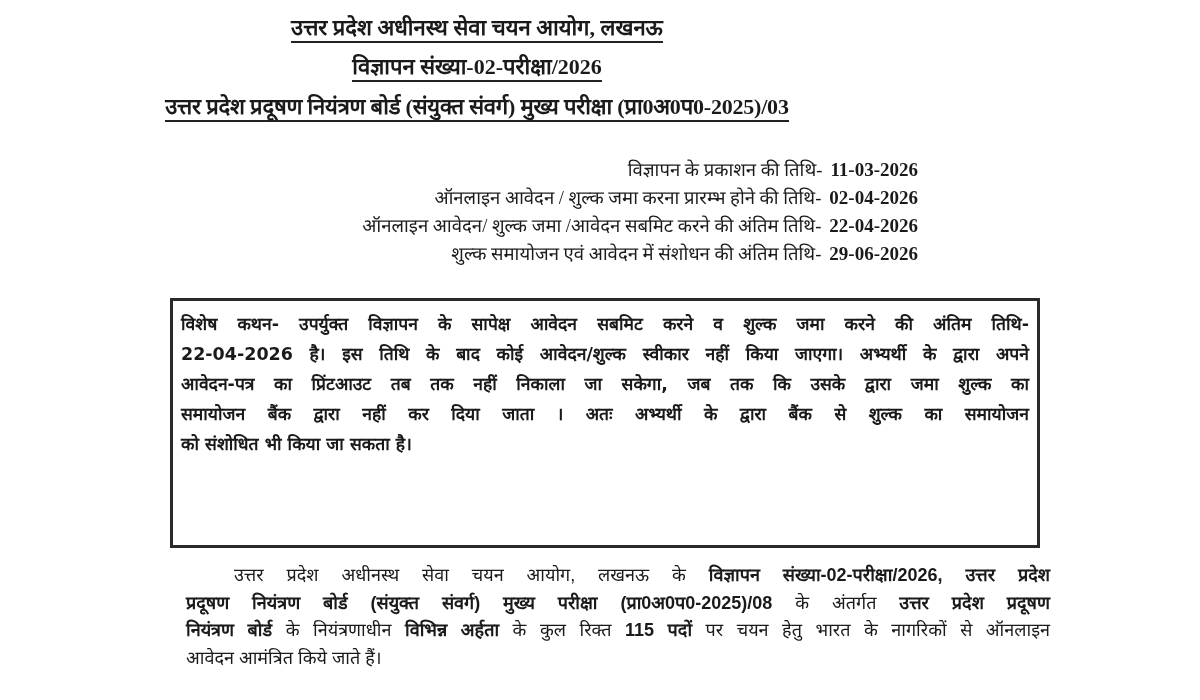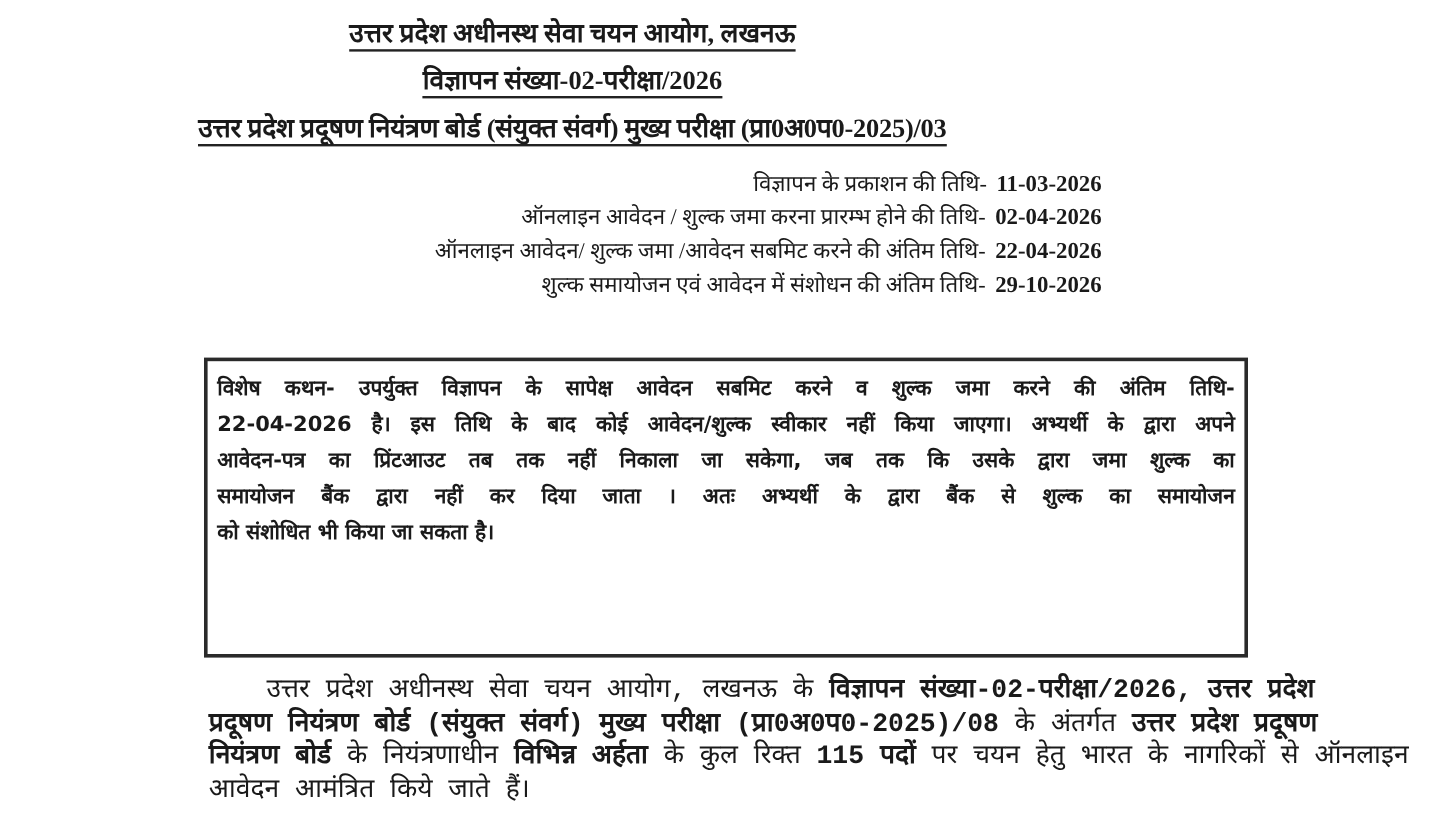--- a/index.html
+++ b/index.html
@@ -14,21 +14,21 @@
     font-family: "Liberation Serif", "DejaVu Serif", serif;
     font-weight: bold; font-size: 22px; line-height: 28px;
   }
   .hdr span { border-bottom: 2px solid #222; padding-bottom: 1px; }
   .hdr1 { top: 14px; }
   .hdr2 { top: 53px; }
   .hdr3 { top: 93px; }
   .hdr3 span { letter-spacing: -0.2px; }
 
   .dates {
-    position: absolute; top: 140px; right: 282px; text-align: right;
+    position: absolute; top: 156px; right: 282px; text-align: right;
     font-family: "Liberation Serif", "DejaVu Serif", serif;
     font-size: 18.5px; line-height: 28px; margin-left: 20px;
   }
   .date-row { white-space: nowrap; height: 28px; }
   .date-label { font-weight: normal; }
   .date-val { font-weight: bold; margin-left: 8px; font-size: 19px; }
 
   .note-box {
     position: absolute; left: 170px; top: 298px;
     width: 864px; height: 244px;
@@ -38,23 +38,23 @@
   .note-text {
     position: absolute; left: 8px; top: 8px; right: 8px;
     font-family: "DejaVu Sans", "Liberation Sans", sans-serif;
     font-size: 17.5px; line-height: 30px;
     text-align: justify; text-align-last: left;
   }
   .note-line { display: block; white-space: nowrap; text-align: justify; text-align-last: justify; height: 30px; font-weight: bold; }
   .note-line.last { text-align-last: left; }
 
   .para {
-    position: absolute; left: 174px; top: 562px; width: 864px;
-    font-family: Liberation Mono, monospace;
-    font-size: 22px; line-height: 27.5px;
+    position: absolute; left: 186px; top: 562px; width: 864px;
+    font-family: Liberation Sans, sans-serif;
+    font-size: 18px; line-height: 27.5px;
   }
   .para-line { display: block; white-space: nowrap; height: 27.5px; text-align: justify; text-align-last: justify; }
   .para-line.first { padding-left: 48px; }
   .para-line.last { text-align-last: left; }
   .b { font-weight: bold; }
 
   .cut-line {
     position: absolute; left: 174px; top: 690px; width: 864px; height: 10px; overflow: hidden;
     font-family: "Liberation Serif", "DejaVu Serif", serif; font-size: 18px; color: #333;
   }
@@ -76,21 +76,21 @@
   <div class="date-row">
     <span class="date-label">विज्ञापन के प्रकाशन की तिथि-</span><span class="date-val">11-03-2026</span>
   </div>
   <div class="date-row">
     <span class="date-label">ऑनलाइन आवेदन / शुल्क जमा करना प्रारम्भ होने की तिथि-</span><span class="date-val">02-04-2026</span>
   </div>
   <div class="date-row">
     <span class="date-label">ऑनलाइन आवेदन/ शुल्क जमा /आवेदन सबमिट करने की अंतिम तिथि-</span><span class="date-val">22-04-2026</span>
   </div>
   <div class="date-row">
-    <span class="date-label">शुल्क समायोजन एवं आवेदन में संशोधन की अंतिम तिथि-</span><span class="date-val">29-10-2026</span>
+    <span class="date-label">शुल्क समायोजन एवं आवेदन में संशोधन की अंतिम तिथि-</span><span class="date-val">29-06-2026</span>
   </div>
 </div>
 
 <div class="note-box">
   <div class="note-text">
     <span class="note-line">विशेष कथन- उपर्युक्त विज्ञापन के सापेक्ष आवेदन सबमिट करने व शुल्क जमा करने की अंतिम तिथि-</span>
     <span class="note-line">22-04-2026 है। इस तिथि के बाद कोई आवेदन/शुल्क स्वीकार नहीं किया जाएगा। अभ्यर्थी के द्वारा अपने</span>
     <span class="note-line">आवेदन-पत्र का प्रिंटआउट तब तक नहीं निकाला जा सकेगा, जब तक कि उसके द्वारा जमा शुल्क का</span>
     <span class="note-line">समायोजन बैंक द्वारा नहीं कर दिया जाता । अतः अभ्यर्थी के द्वारा बैंक से शुल्क का समायोजन</span>
     <span class="note-line last">को संशोधित भी किया जा सकता है।</span>

